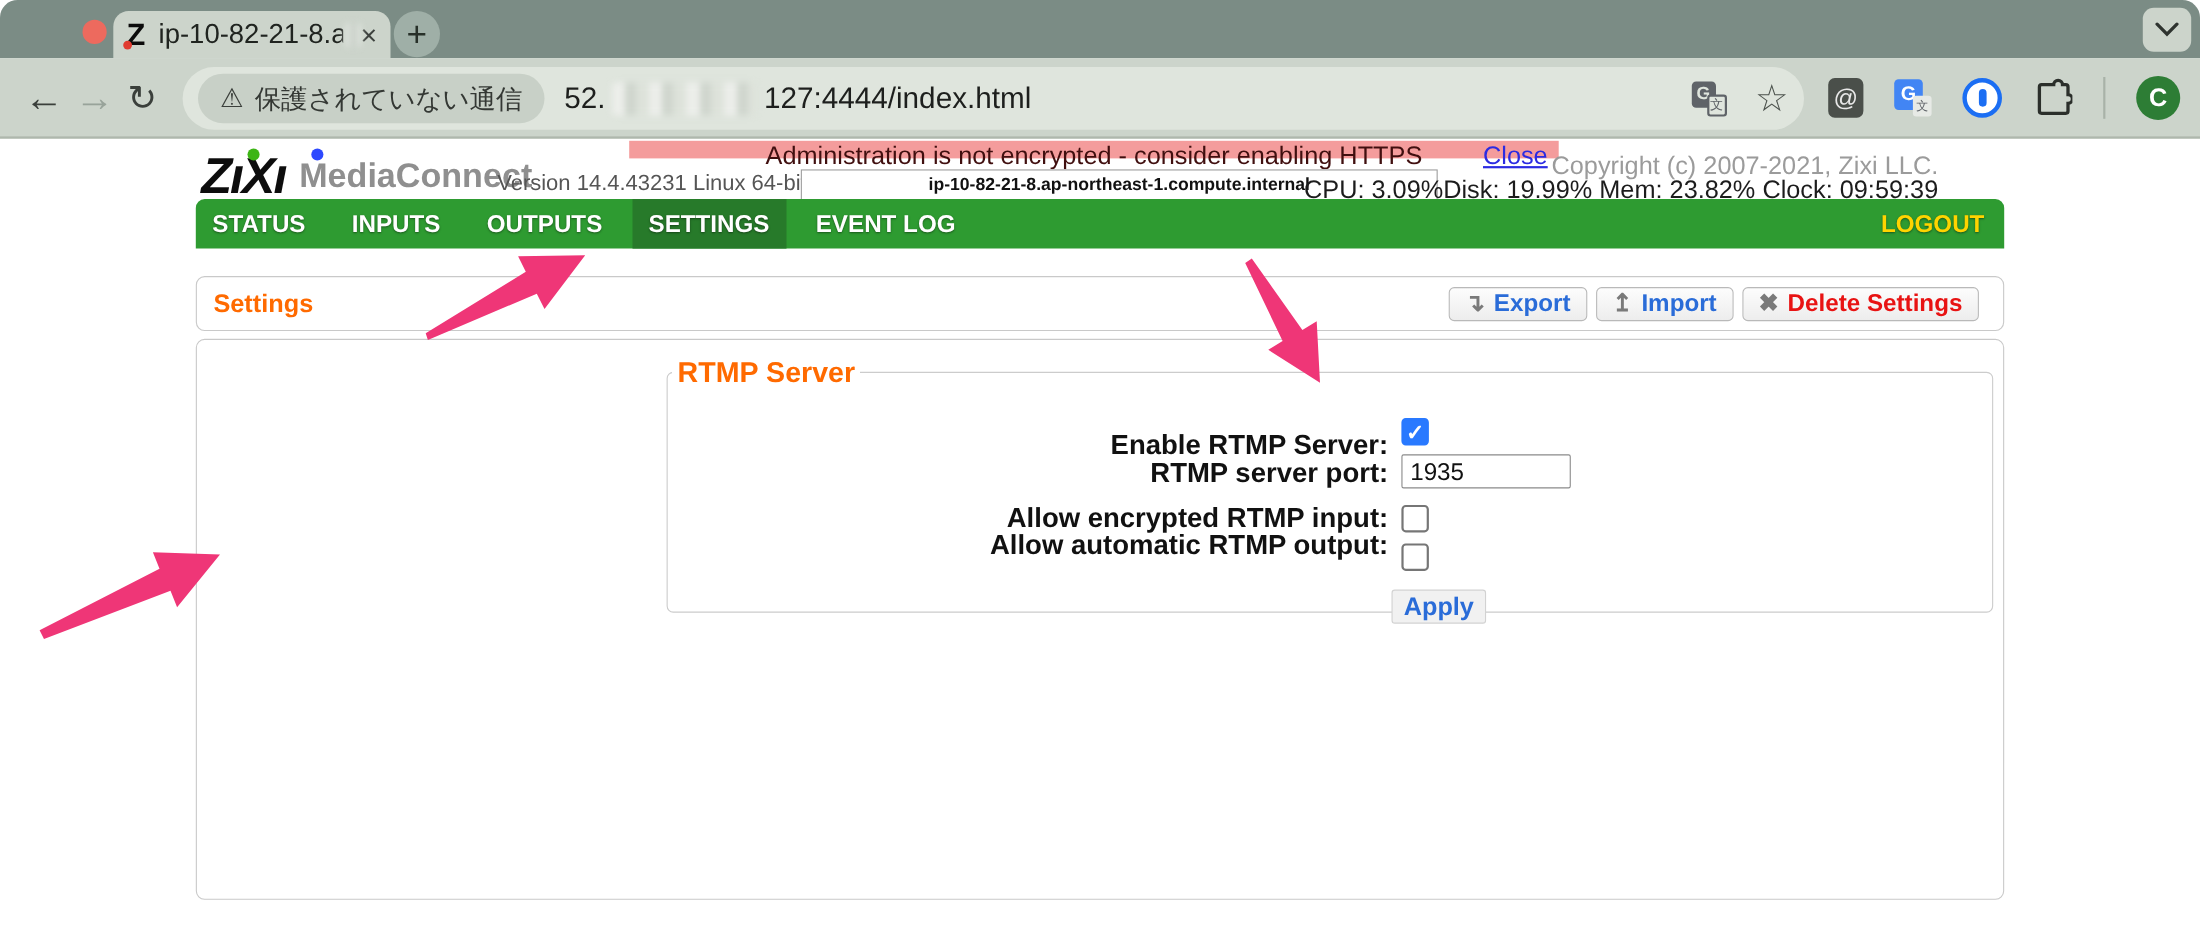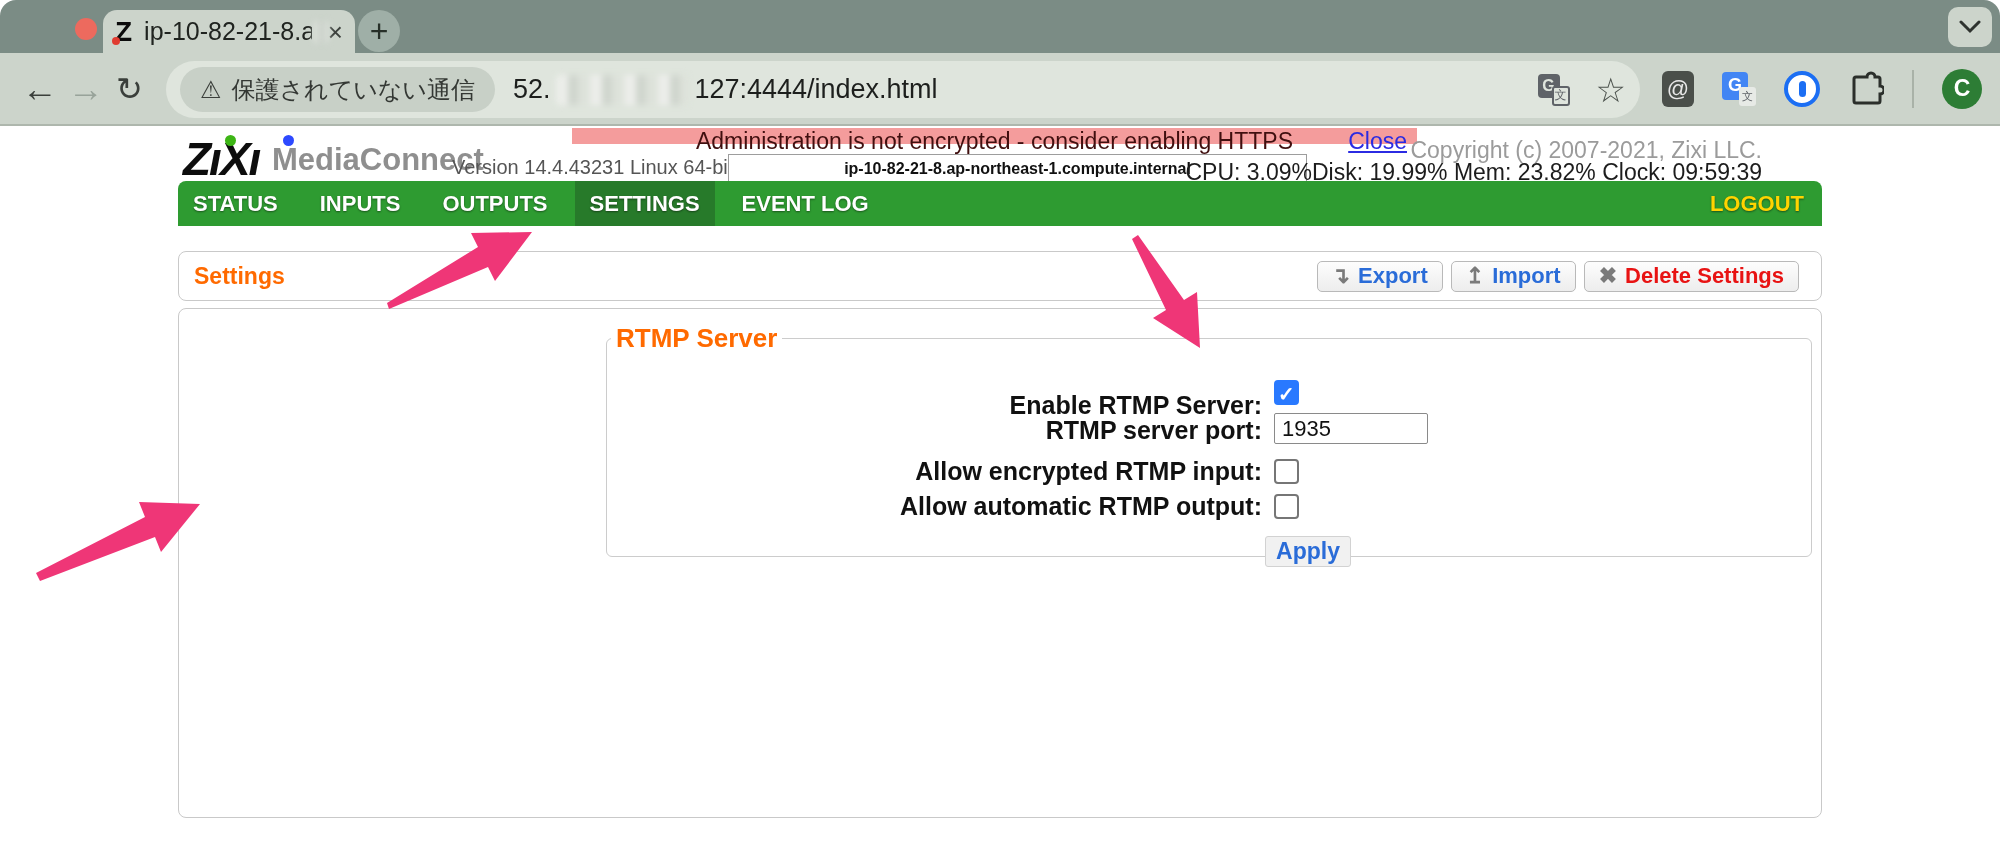--- a/index.html
+++ b/index.html
@@ -120,21 +120,21 @@
   .menu-item.active { background:#161616; box-shadow:none; }
 
   fieldset.rtmp { position:absolute; left:427px; top:14px; width:1206px; height:234px;
                   border:1px solid #ccc; border-radius:6px; }
   fieldset.rtmp legend { margin-left:4px; padding:0 5px; font-size:26px; font-weight:bold;
                          color:var(--accent-orange,#ff6a00); }
   .flabel { position:absolute; width:430px; text-align:right; font-size:25px; font-weight:bold; color:#111; }
   .lbl-1 { left:225px; top:25px;margin-top:12px; }
   .lbl-2 { left:225px; top:62px; }
   .lbl-3 { left:225px; top:103px; }
-  .lbl-4 { left:225px; top:138px; }
+  .lbl-4 { left:225px; top:128px; }
   .cbox { position:absolute; left:667px; width:25px; height:25px; border-radius:4px; background:#fff;
           border:2px solid #767676; cursor:pointer; }
   .cbox.checked { background:var(--checkbox-blue,#2979ff); border-color:var(--checkbox-blue,#2979ff);
                   color:#fff; font-size:20px; font-weight:bold; text-align:center; line-height:24px; }
   .cb-1 { top:26px; } .cb-3 { top:105px; } .cb-4 { top:140px; }
   .port-input { position:absolute; left:667px; top:59px; width:154px; height:31px; border:1px solid #8a8a8a;
                 border-radius:2px; font-family:"Liberation Sans",sans-serif; font-size:22px; padding:0 7px; color:#111; }
   .apply-btn { position:absolute; left:658px; top:182px; width:86px; height:31px; border:1px solid #d2d2d2;
                border-radius:3px; background:#f1f1f1; font-size:23px; font-weight:bold;
                color:var(--link-blue,#2a6cd8); display:flex; align-items:center; justify-content:center; cursor:pointer; }

